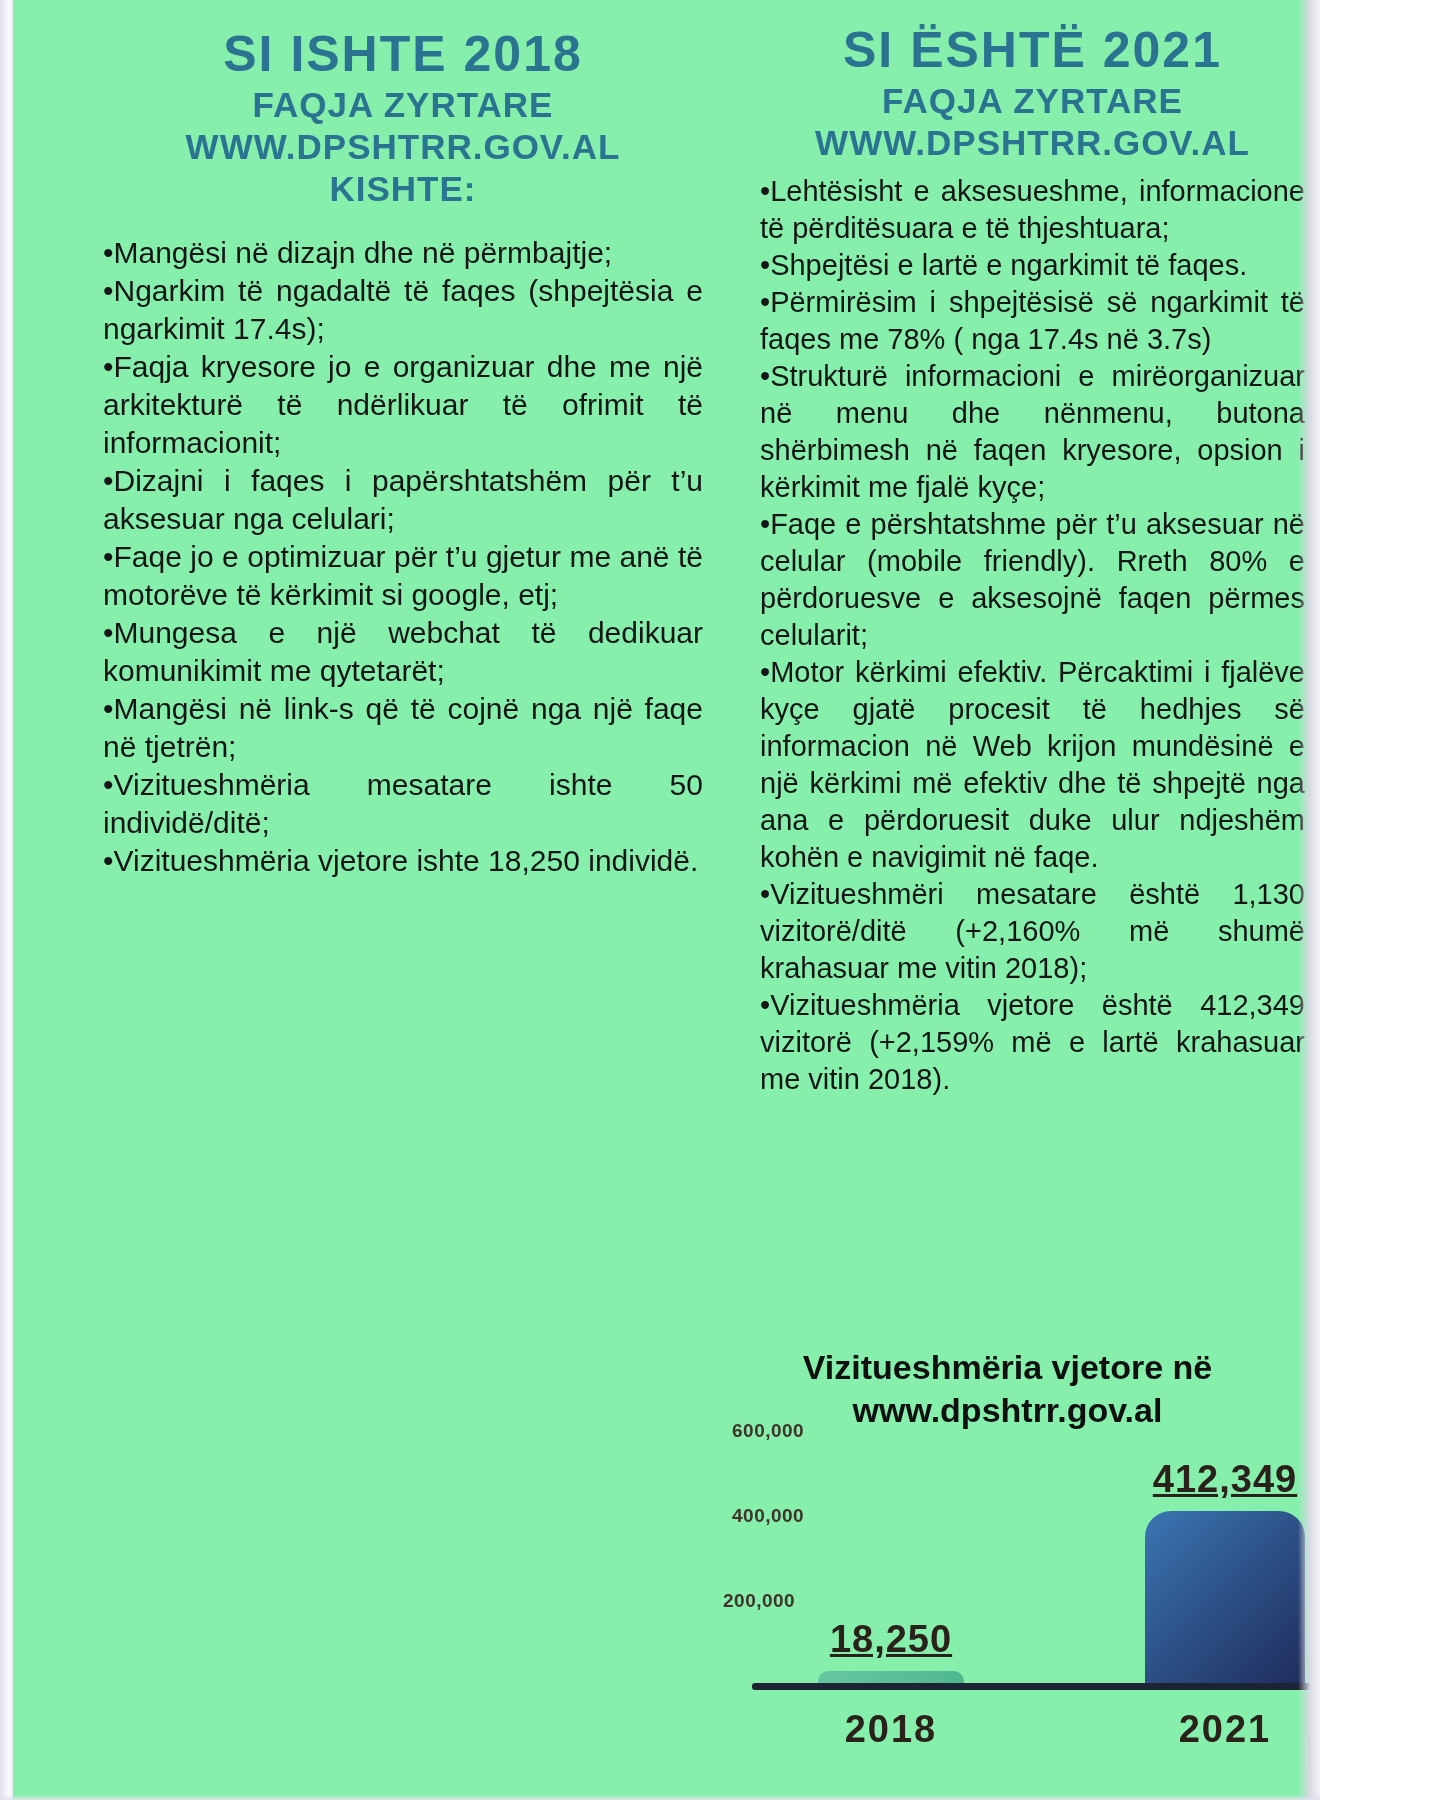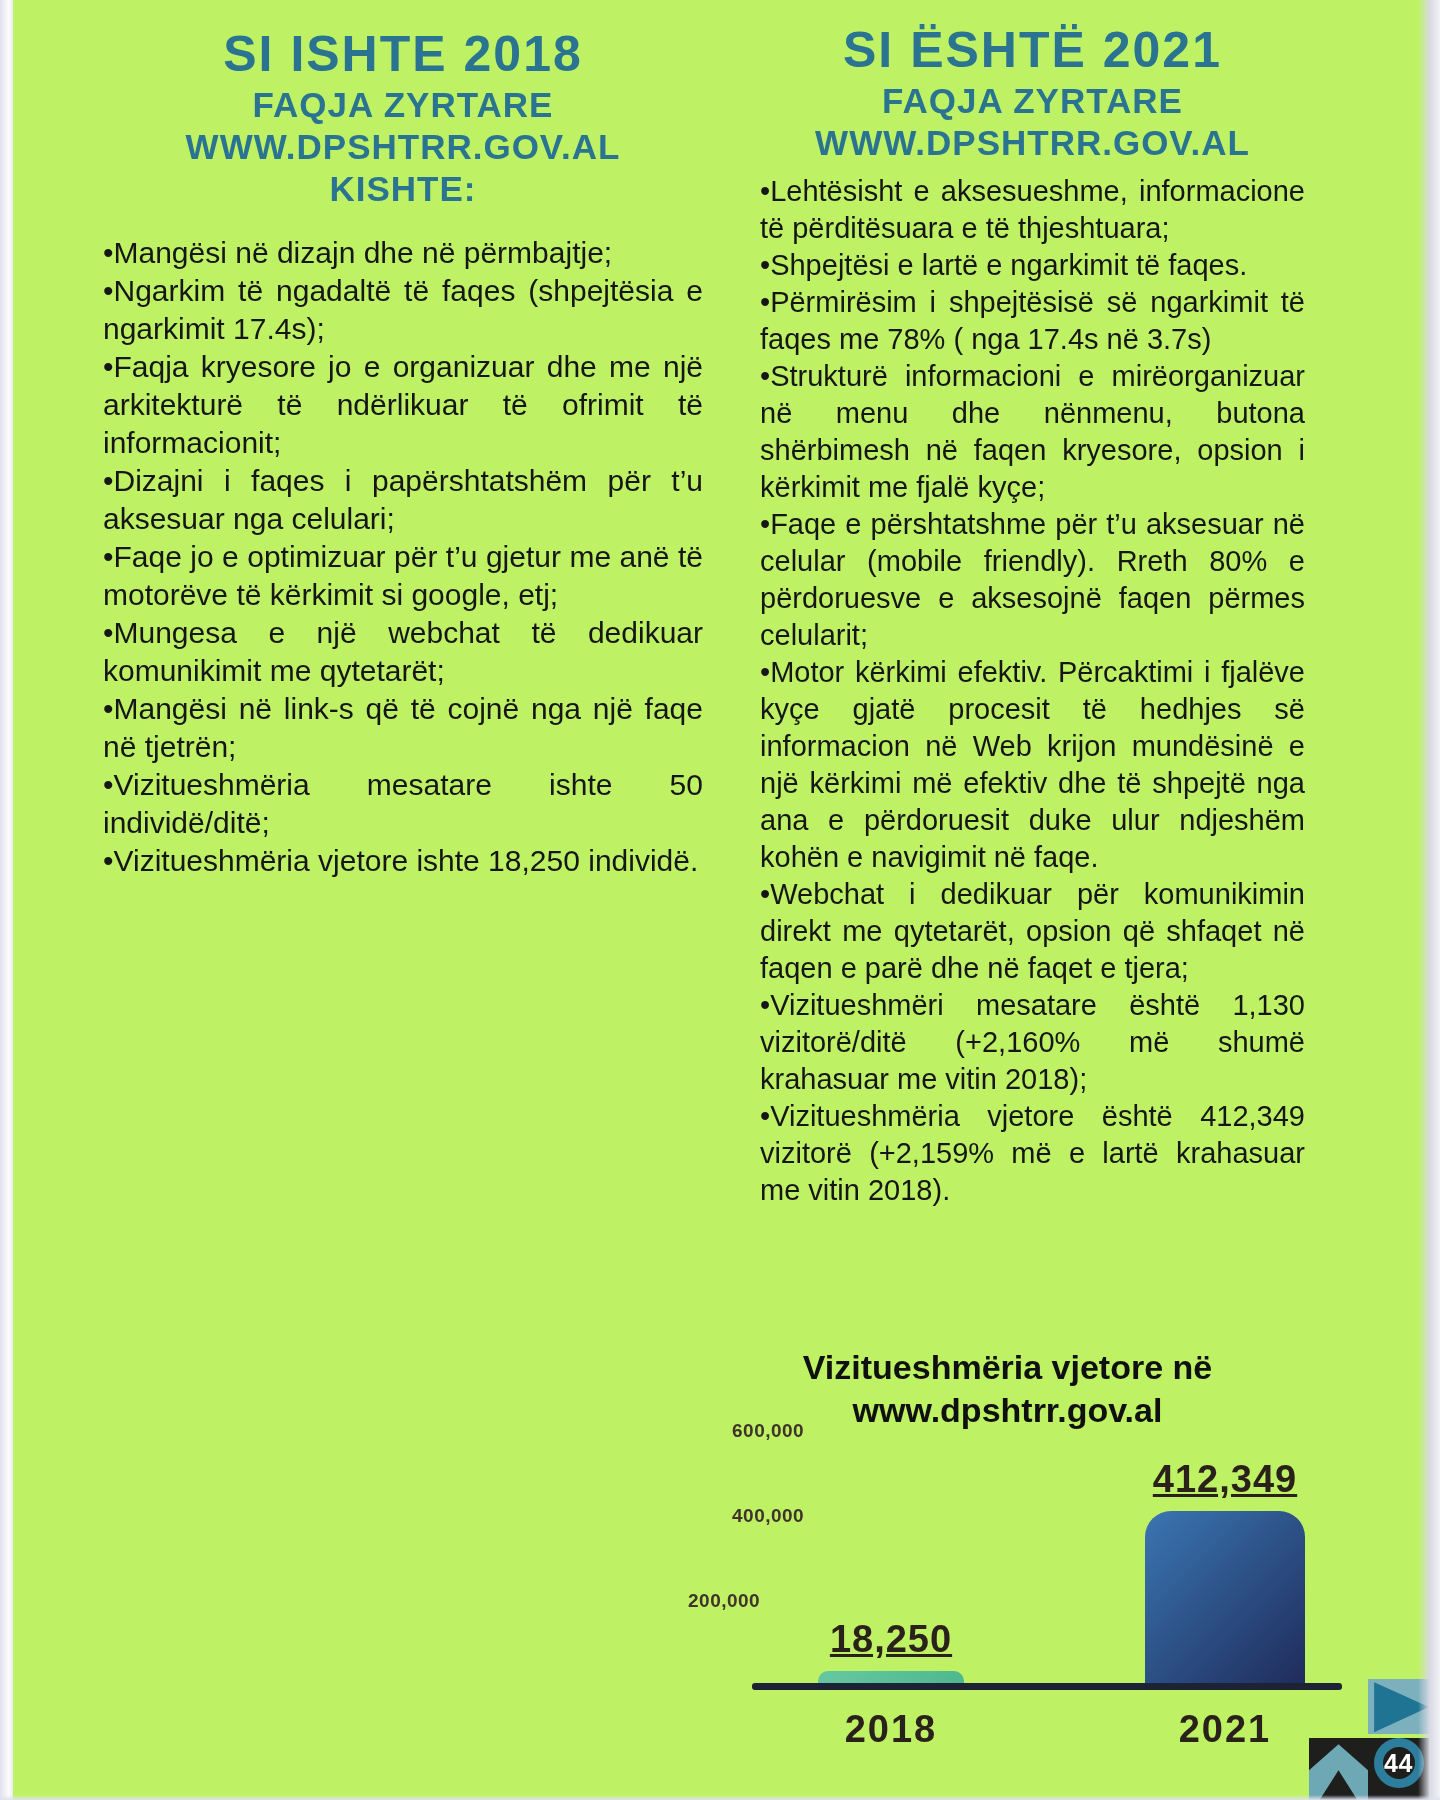--- a/index.html
+++ b/index.html
@@ -1,18 +1,18 @@
 <!DOCTYPE html>
 <html><head>
 <meta charset="utf-8">
 <style>
   html,body{margin:0;padding:0;}
   *{box-sizing:border-box;}
   .page{
-    position:relative;width:1440px;height:1800px;background:#bef264;overflow:hidden;
+    position:relative;width:1320px;height:1800px;background:#86efac;overflow:hidden;
     font-family:"Liberation Sans",sans-serif;color:#151515;
   }
   
   .edge-left{position:absolute;left:0;top:0;width:13px;height:100%;z-index:6;
     background:linear-gradient(to right,#e1e1eb 0%,#eef0f6 35%,#fdfdfe 70%,#e9e9f1 100%);}
   .edge-right{position:absolute;right:0;top:0;width:22px;height:100%;z-index:6;
     background:linear-gradient(to right,rgba(255,255,255,0) 0%,#d9dae4 55%,#f2f3f8 100%);}
   .edge-bottom{position:absolute;left:0;bottom:0;width:100%;height:5px;z-index:7;
     background:linear-gradient(to top,#dfe2ee,rgba(255,255,255,0));}
 
@@ -90,40 +90,39 @@
       <div class="col-sub">WWW.DPSHTRR.GOV.AL</div>
     </div>
     <div class="bullets">
 
     <p class="bullet">•Lehtësisht e aksesueshme, informacione të përditësuara e të thjeshtuara;</p>
         <p class="bullet">•Shpejtësi e lartë e ngarkimit të faqes.</p>
         <p class="bullet">•Përmirësim i shpejtësisë së ngarkimit të faqes me 78% ( nga 17.4s në 3.7s)</p>
         <p class="bullet">•Strukturë informacioni e mirëorganizuar në menu dhe nënmenu, butona shërbimesh në faqen kryesore, opsion i kërkimit me fjalë kyçe;</p>
         <p class="bullet">•Faqe e përshtatshme për t’u aksesuar në celular (mobile friendly). Rreth 80% e përdoruesve e aksesojnë faqen përmes celularit;</p>
         <p class="bullet">•Motor kërkimi efektiv. Përcaktimi i fjalëve kyçe gjatë procesit të hedhjes së informacion në Web krijon mundësinë e një kërkimi më efektiv dhe të shpejtë nga ana e përdoruesit duke ulur ndjeshëm kohën e navigimit në faqe.</p>
-        <p class="bullet">•Webchat i dedikuar për komunikimin direkt me qytetarët, opsion që shfaqet në faqen e parë dhe në faqet e tjera;</p>
         <p class="bullet">•Vizitueshmëri mesatare është 1,130 vizitorë/ditë (+2,160% më shumë krahasuar me vitin 2018);</p>
         <p class="bullet">•Vizitueshmëria vjetore është 412,349 vizitorë (+2,159% më e lartë krahasuar me vitin 2018).</p>
       </div>
   </div>
 
   <div id="chart">
     <div class="chart-title">
       <div>Vizitueshmëria vjetore në</div>
       <div>www.dpshtrr.gov.al</div>
     </div>
   <div class="bar" style="left: 818px; width: 146px; top: 1671px; height: 15px; border-radius: 10px 10px 0px 0px; background: linear-gradient(135deg, rgb(102, 200, 162), rgb(78, 183, 142));"></div>
       <div class="val-label" style="left: 731px; top: 1615px;">18,250</div>
       <div class="x-label" style="left: 791px; top: 1706px;">2018</div>
       <div class="bar" style="left: 1145px; width: 160px; top: 1511px; height: 175px; border-radius: 26px 26px 0px 0px; background: linear-gradient(135deg, rgb(58, 118, 178), rgb(31, 43, 91));"></div>
       <div class="val-label" style="left: 1065px; top: 1455px;">412,349</div>
       <div class="x-label" style="left: 1125px; top: 1706px;">2021</div>
       <div class="y-label" style="left: 732px; top: 1420px;">600,000</div>
       <div class="y-label" style="left: 732px; top: 1505px;">400,000</div>
-      <div class="y-label" style="left: 688px; top: 1590px;">200,000</div>
+      <div class="y-label" style="left: 723px; top: 1590px;">200,000</div>
       <div class="axis" style="left: 752px; top: 1683px; width: 590px; height: 7px; background: rgb(27, 35, 52);"></div>
     </div>
 
   <div class="deco play-sq">
     <div class="play-tri"></div>
   </div>
   <div class="deco mount-sq">
     <div class="mount-shape"></div>
     <div class="mount-inner"></div>
   </div>

